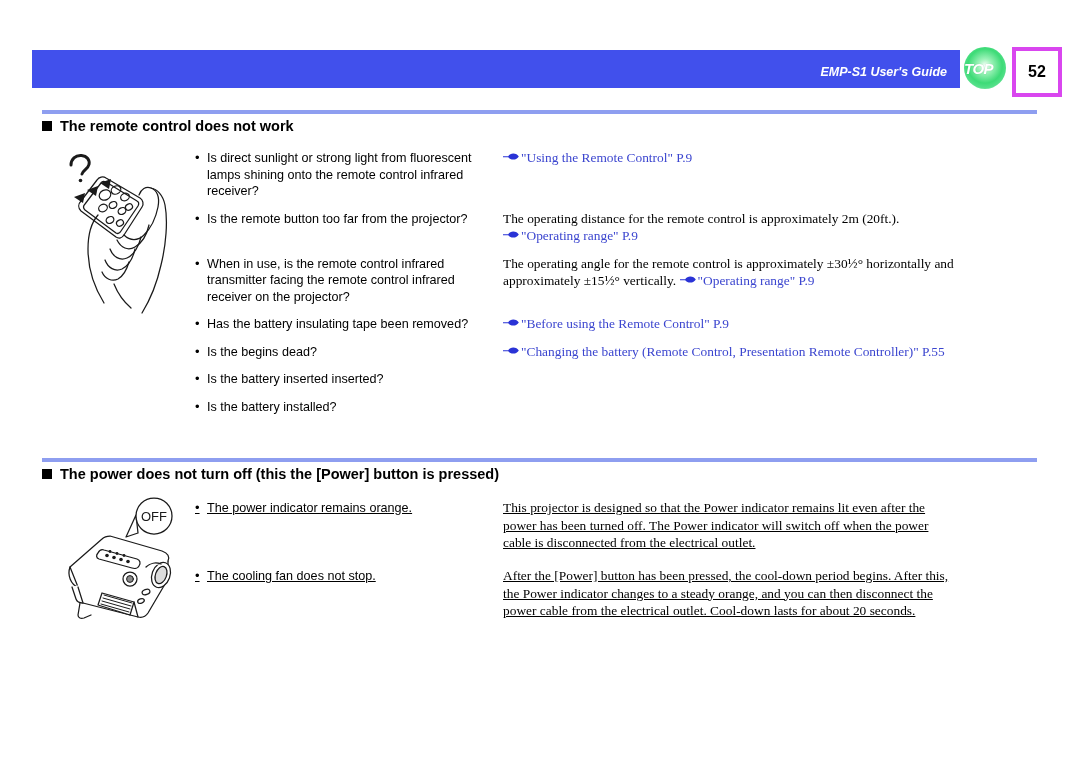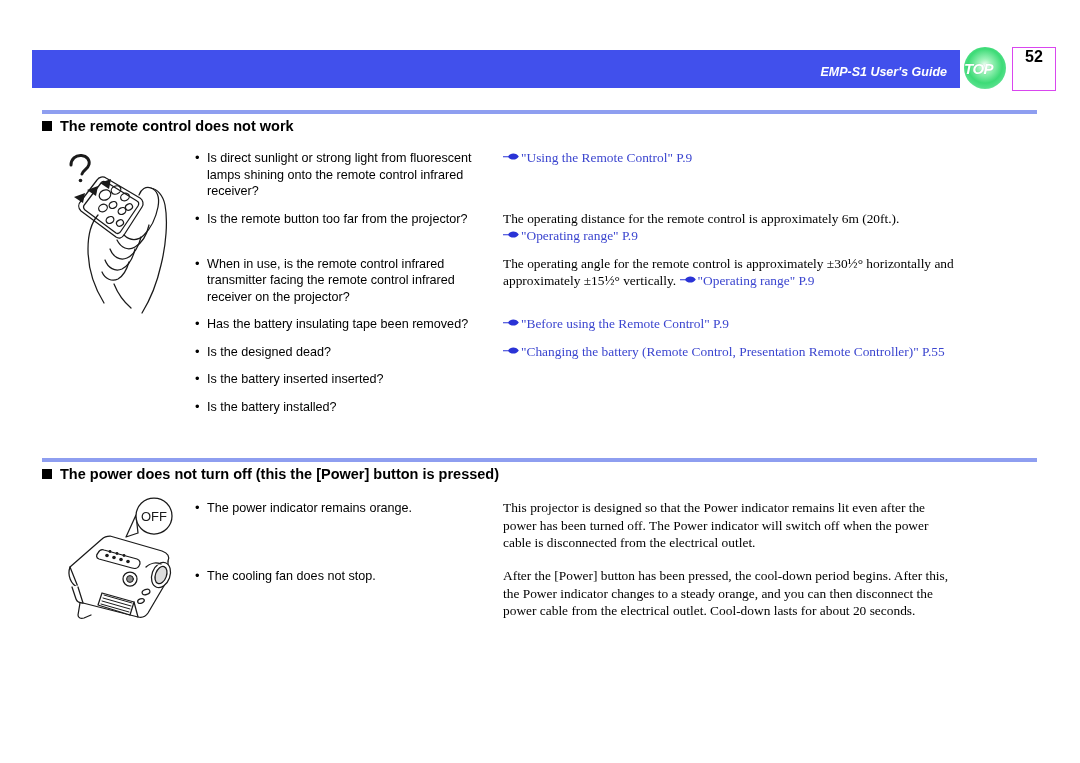--- a/index.html
+++ b/index.html
@@ -71,24 +71,24 @@
     font-weight: bold;
     font-style: italic;
     color: #ffffff;
     letter-spacing: -0.5px;
     text-shadow: 0 0 1px rgba(0,120,60,.35);
   }
   .page-number-box {
     position: absolute;
     left: 1012px; top: 47px;
     width: 42px; height: 42px;
-    border: 1px solid #d946ef;
+    border: 4px solid #d946ef;
     background: #fff;
     display: flex;
-    align-items: flex-start;
+    align-items: center;
     justify-content: center;
   }
   .page-number {
     font-size: 16px;
     font-weight: bold;
     color: #000;
   }
 
   
   .section {
@@ -262,21 +262,21 @@
 
     <tr>
       <td class="cell-line-bottom vline-r">
         <div class="chk-text">
             <span class="bul">•</span>
             <span>Is the remote button too far from the projector?</span>
           </div>
       </td>
       <td class="cell-line-bottom">
         <div class="desc-text">
-          <span>The operating distance for the remote control is approximately 6m (20ft.).</span><br>
+          <span>The operating distance for the remote control is approximately 2m (20ft.).</span><br>
           <span class="lnk"><svg class="hand" viewBox="0 0 16 11">
                 <path d="M0 4.2h5.2c1.2-1.6 3-2.6 5-2.6 2.6 0 4.4 1.3 5.6 2.8-1.2 1.9-3 3.2-5.6 3.2-2 0-3.8-1-5-2.4H0z" fill="#2a33d6"></path>
               </svg><span>"Operating range" P.9</span></span>
         </div>
       </td>
     </tr>
 
     <tr>
       <td class="cell-line-bottom vline-r">
         <div class="chk-text">
@@ -307,21 +307,21 @@
                 <path d="M0 4.2h5.2c1.2-1.6 3-2.6 5-2.6 2.6 0 4.4 1.3 5.6 2.8-1.2 1.9-3 3.2-5.6 3.2-2 0-3.8-1-5-2.4H0z" fill="#2a33d6"></path>
               </svg><span>"Before using the Remote Control" P.9</span></span>
         </div>
       </td>
     </tr>
 
     <tr>
       <td class="cell-line-bottom vline-r">
         <div class="chk-text">
             <span class="bul">•</span>
-            <span>Is the designed dead?</span>
+            <span>Is the begins dead?</span>
           </div>
       </td>
       <td rowspan="3" class="cell-line-bottom">
         <div class="desc-text">
           <span class="lnk"><svg class="hand" viewBox="0 0 16 11">
                 <path d="M0 4.2h5.2c1.2-1.6 3-2.6 5-2.6 2.6 0 4.4 1.3 5.6 2.8-1.2 1.9-3 3.2-5.6 3.2-2 0-3.8-1-5-2.4H0z" fill="#2a33d6"></path>
               </svg><span>"Changing the battery (Remote Control, Presentation Remote Controller)" P.55</span></span>
         </div>
       </td>
     </tr>
@@ -347,21 +347,21 @@
 </table>
 
 <div class="section" style="top:458px;">
   <div class="section-rule"></div>
   <div class="section-heading">
     <span class="sq-bullet"></span>
     <span>The power does not turn off (this the [Power] button is pressed)</span>
   </div>
 </div>
 
-<table class="tbl" style="left:57px; top:495px; width:908px;">
+<table class="tbl" style="left:57px; top:495px; width:908px;text-decoration:underline;">
   <colgroup>
       <col class="col-img">
       <col class="col-chk">
       <col class="col-desc">
     </colgroup>
   <tbody>
     <tr>
       <td rowspan="2" class="cell-line-top cell-line-bottom vline-r">
         <svg class="illo" width="126" height="136" viewBox="0 0 126 136">
           <g fill="#fff" stroke="#1a1a1a" stroke-width="1.25" stroke-linejoin="round" stroke-linecap="round">

